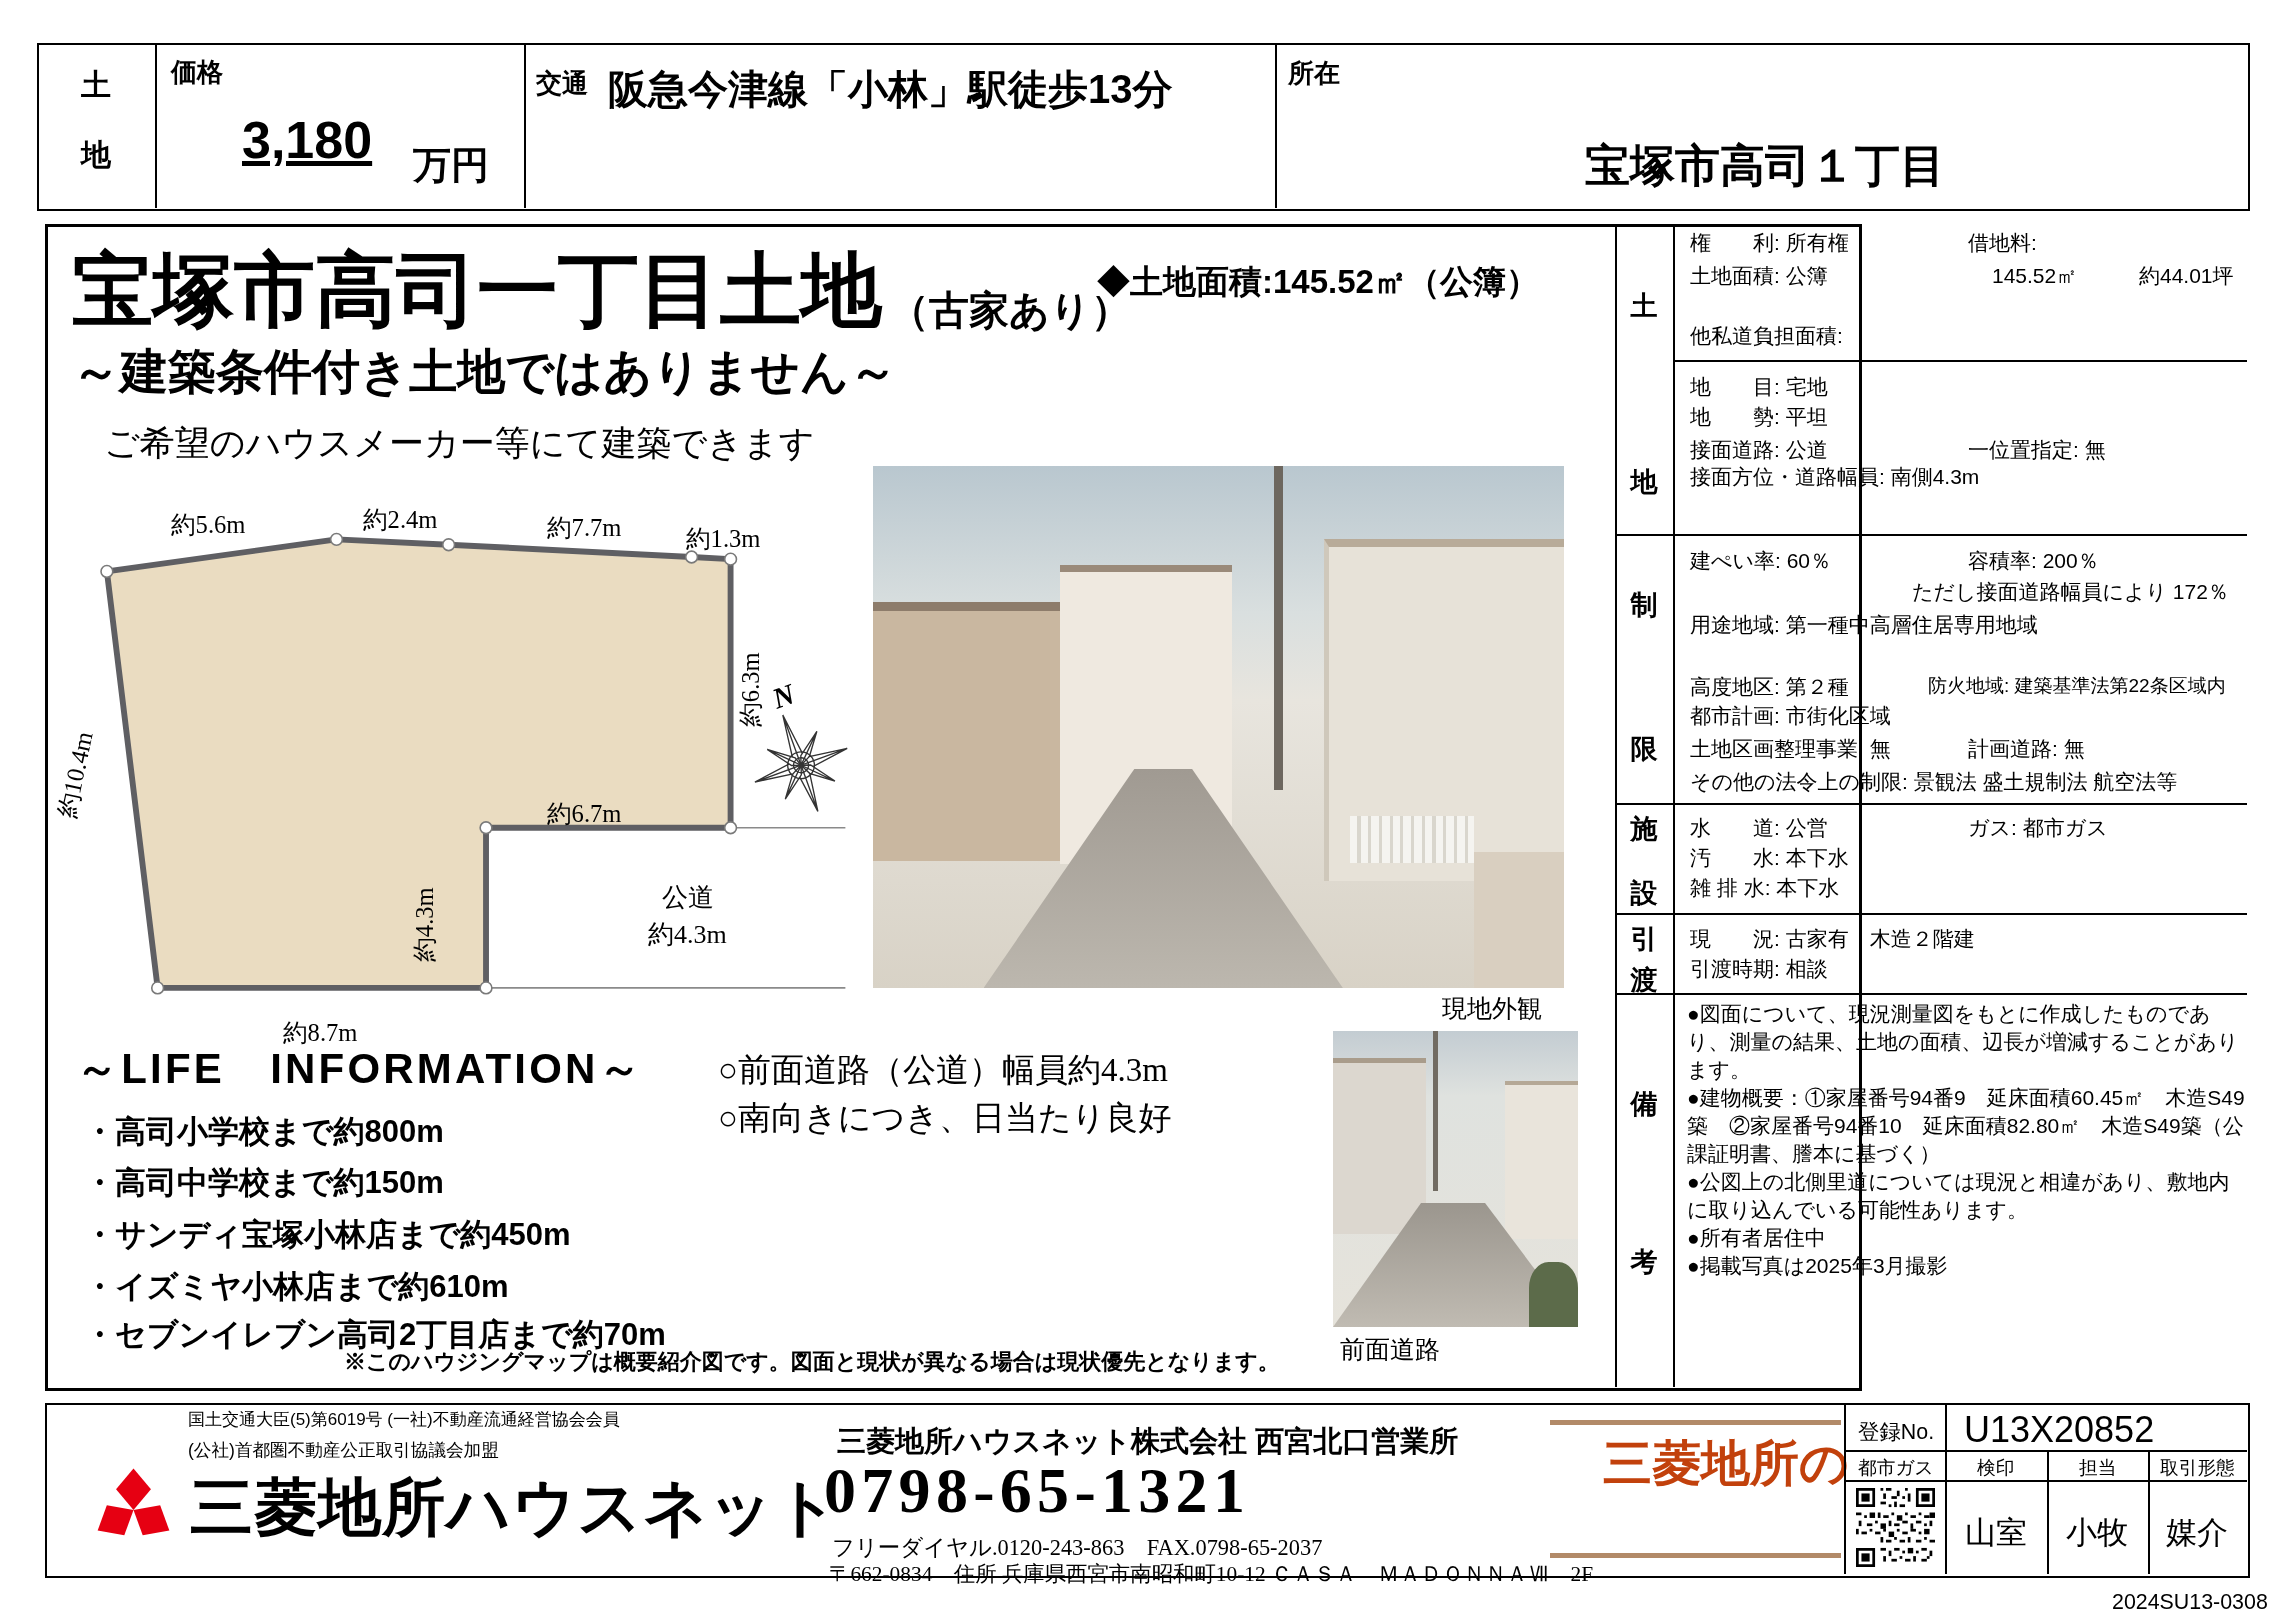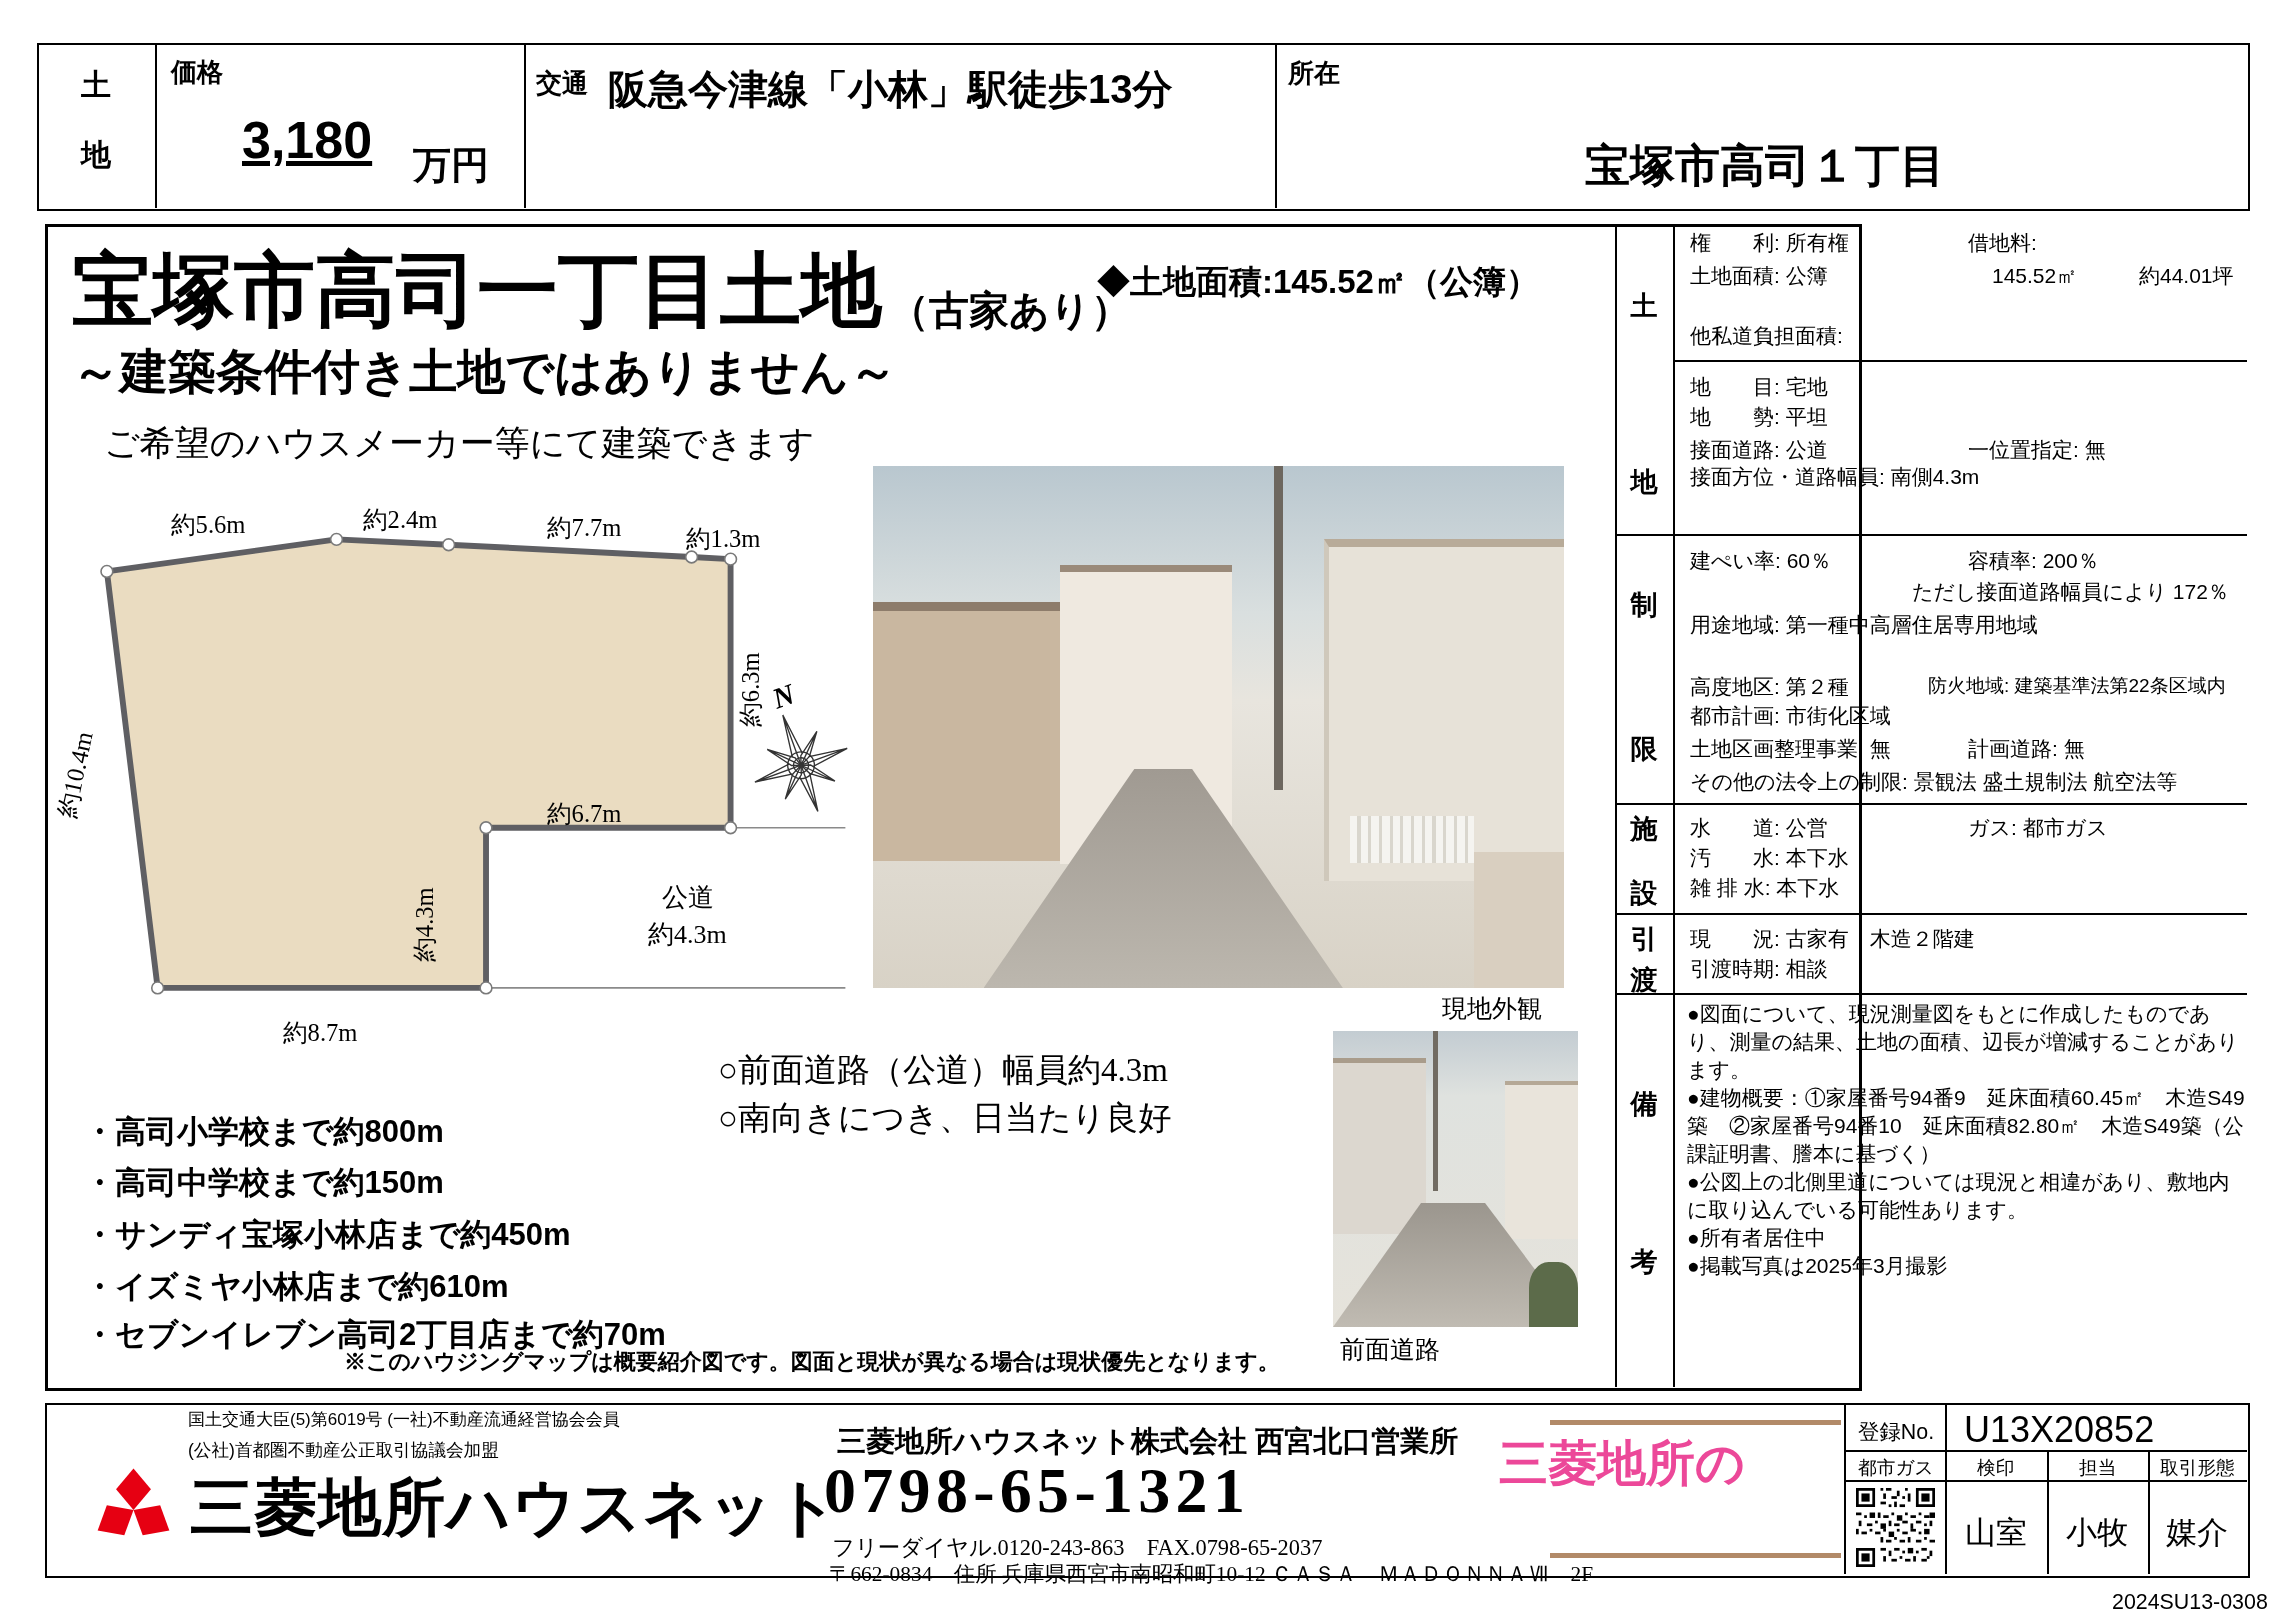--- a/index.html
+++ b/index.html
@@ -104,20 +104,21 @@
 
     <div class="photo" style="left:1285px;top:804px;width:245px;height:296px;background:linear-gradient(#c3ccd2 0%,#dfe2df 22%,#e6e3db 100%);">
       <div class="ph-el" style="left:0;top:9%;width:38%;height:58%;background:#dcd7cf;border-top:5.3px solid #a99c8b;"></div>
       <div class="ph-el" style="right:0;top:17%;width:30%;height:52%;background:#e9e4db;border-top:4.3px solid #b5a896;"></div>
       <div class="ph-el" style="left:0;bottom:0;width:100%;height:42%;background:linear-gradient(#9b968e,#c0bbb2);clip-path:polygon(36% 0,62% 0,100% 100%,0 100%);"></div>
       <div class="ph-el" style="right:0;bottom:0;width:20%;height:22%;background:#5c6b4a;border-radius:40% 40% 0 0;"></div>
       <div class="ph-el" style="left:41%;top:0;width:2%;height:54%;background:#716b62;"></div>
     </div>
     <span class="cap" style="left:1292px;top:1106px;">前面道路</span>
 
+    <span class="abs nw b" style="left:28px;top:814px;font-size:42px;letter-spacing:3.2px;">～LIFE　INFORMATION～</span>
     <span class="abs nw b" style="left:36px;top:884px;font-size:31px;">・高司小学校まで約800m</span>
     <span class="abs nw b" style="left:36px;top:935px;font-size:31px;">・高司中学校まで約150m</span>
     <span class="abs nw b" style="left:36px;top:987px;font-size:31px;">・サンディ宝塚小林店まで約450m</span>
     <span class="abs nw b" style="left:36px;top:1039px;font-size:31px;">・イズミヤ小林店まで約610m</span>
     <span class="abs nw b" style="left:36px;top:1087px;font-size:31px;">・セブンイレブン高司2丁目店まで約70m</span>
 
     <span class="abs nw mi" style="left:670px;top:821px;font-size:33px;">○前面道路（公道）幅員約4.3m</span>
     <span class="abs nw mi" style="left:670px;top:869px;font-size:33px;">○南向きにつき、日当たり良好</span>
 
     <span class="abs nw b" style="left:296px;top:1120px;font-size:22px;">※このハウジングマップは概要紹介図です。図面と現状が異なる場合は現状優先となります。</span>
@@ -183,21 +184,21 @@
       </g>
     </svg>
     <span class="abs nw" style="left:143px;top:60px;font-size:63px;font-weight:900;letter-spacing:1.1px;">三菱地所ハウスネット</span>
 
     <span class="abs nw b" style="left:790px;top:17px;font-size:29px;">三菱地所ハウスネット株式会社 西宮北口営業所</span>
     <span class="abs nw mi" style="left:777px;top:49px;font-size:64px;font-weight:600;letter-spacing:5.3px;">0798-65-1321</span>
     <span class="abs nw mi" style="left:785px;top:127px;font-size:22.4px;">フリーダイヤル.0120-243-863　FAX.0798-65-2037</span>
     <span class="abs nw mi" style="left:782px;top:154px;font-size:21.4px;">〒662-0834　住所 兵庫県西宮市南昭和町10-12 ＣＡＳＡ　ＭＡＤＯＮＮＡⅦ　2F</span>
 
     <div class="abs" style="left:1503px;top:15px;width:291px;height:5.3px;background:#b28a68;"></div>
-    <span class="abs nw" style="left:1452px;top:26px;font-size:49px;font-weight:900;color:#ec4899;">三菱地所の</span>
+    <span class="abs nw" style="left:1556px;top:26px;font-size:49px;font-weight:900;color:#c2410c;">三菱地所の</span>
     <div class="abs" style="left:1503px;top:148px;width:291px;height:5.3px;background:#b28a68;"></div>
 
     <div class="vline" style="left:1797px;top:0;height:169px;"></div>
     <div class="vline" style="left:1898px;top:0;height:169px;"></div>
     <div class="vline" style="left:2000px;top:45px;height:124px;"></div>
     <div class="vline" style="left:2101px;top:45px;height:124px;"></div>
     <div class="hline" style="left:1797px;top:45px;width:403px;"></div>
     <div class="hline" style="left:1797px;top:75px;width:403px;"></div>
 
     <span class="abs nw" style="left:1811px;top:11.7px;font-size:21.4px;">登録No.</span>

